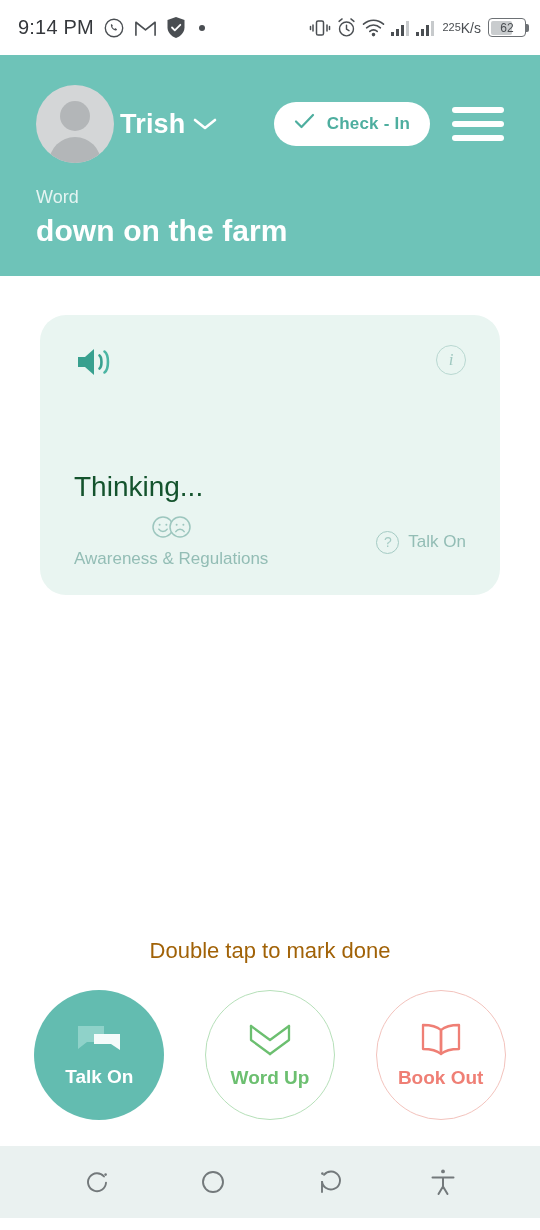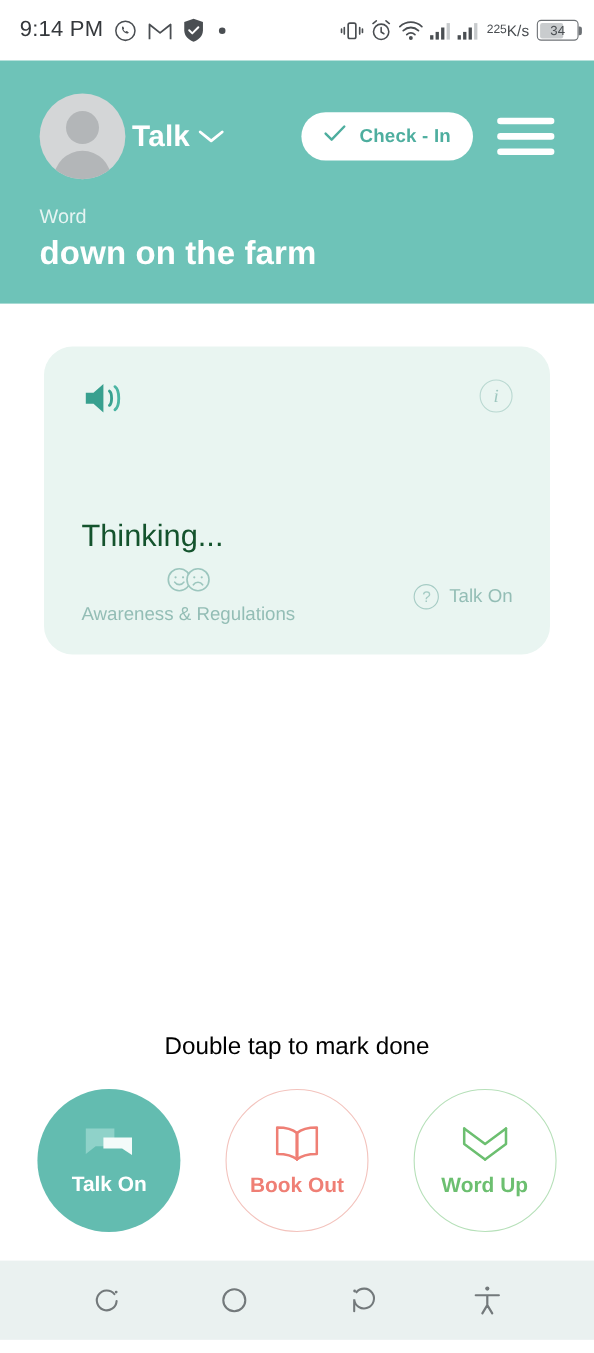--- a/index.html
+++ b/index.html
@@ -81,21 +81,21 @@
   .faces { display:flex; align-items:center; }
   .faces svg:last-child { margin-left:-7px; }
   .foot-text { font-size:17px; color:#93bdb5; }
   .foot-right { display:flex; align-items:center; gap:9px; cursor:pointer; }
   .q-circle { width:23px; height:23px; border-radius:50%; border:1.5px solid #a5cbc4;
               display:flex; align-items:center; justify-content:center;
               font-size:14px; color:#a5cbc4; }
 
   
   .hint { position:absolute; top:938px; width:100%; text-align:center;
-          font-size:22px; color:#000000; }
+          font-size:22px; color:#a16207; }
   .actions { position:absolute; top:990px; left:0; width:100%;
              display:flex; justify-content:space-around; align-items:center;
              padding:0 14px; }
   .action { width:130px; height:130px; border-radius:50%;
             display:flex; flex-direction:column; align-items:center; justify-content:center;
             gap:4px; cursor:pointer; }
   .action .lbl { font-size:19px; font-weight:bold; }
   .act-talk { background:#63bcb0; }
   .act-talk .lbl { color:#ffffff; }
   .act-word { background:#ffffff; border:1.6px solid #b6e0b9; }
@@ -173,33 +173,33 @@
           <rect x="11" y="6" width="3" height="11" fill="#4a4e52"></rect>
           <rect x="16" y="2" width="3" height="15" fill="#c7cacc"></rect>
         </svg>
       </span>
       <span class="netspeed">
         <span>225</span>
         <span>K/s</span>
       </span>
       <span class="batt">
         <span class="batt-fill"></span>
-        <span class="batt-num">34</span>
+        <span class="batt-num">62</span>
       </span>
     </div>
   </div>
 
   <div class="header">
     <div class="header-top">
       <div class="user-block">
         <span class="avatar">
           <span class="head"></span>
           <span class="body"></span>
         </span>
-        <span class="username">Talk</span>
+        <span class="username">Trish</span>
         <span class="chev">
           <svg width="26" height="16" viewBox="0 0 26 16" fill="none" stroke="#ffffff" stroke-width="2.6" stroke-linecap="round" stroke-linejoin="round">
             <path d="M3 4l10 8 10-8"></path>
           </svg>
         </span>
       </div>
       <div class="header-actions">
         <button class="checkin">
           <span>
             <svg width="21" height="17" viewBox="0 0 21 17" fill="none" stroke="#4eae9f" stroke-width="2.2" stroke-linecap="round" stroke-linejoin="round">
@@ -263,39 +263,39 @@
   <div class="actions">
     <div class="action act-talk">
       <span>
         <svg width="52" height="36" viewBox="0 0 52 36" fill="none">
           <path d="M5 4h26v16H14l-9 7z" fill="#8fd2c9"></path>
           <path d="M21 12h26v16l-9-6H21z" fill="#f4fbfa"></path>
         </svg>
       </span>
       <span class="lbl">Talk On</span>
     </div>
+    <div class="action act-word">
+      <span>
+        <svg width="48" height="38" viewBox="0 0 48 38" fill="none" stroke="#6cbf70" stroke-width="2.3" stroke-linejoin="round" stroke-linecap="round">
+          <path d="M5 5v14l19 14"></path>
+          <path d="M43 5v14L24 33"></path>
+          <path d="M5 5l19 14L43 5"></path>
+        </svg>
+      </span>
+      <span class="lbl">Word Up</span>
+    </div>
     <div class="action act-book">
       <span>
         <svg width="44" height="38" viewBox="0 0 44 38" fill="none" stroke="#ef7f75" stroke-width="2.3" stroke-linejoin="round" stroke-linecap="round">
           <path d="M22 9C18 5.5 13 4 4 4v24c9 0 14 1.5 18 5z"></path>
           <path d="M22 9c4-3.5 9-5 18-5v24c-9 0-14 1.5-18 5z"></path>
           <path d="M22 9v24"></path>
         </svg>
       </span>
       <span class="lbl">Book Out</span>
-    </div>
-    <div class="action act-word">
-      <span>
-        <svg width="48" height="38" viewBox="0 0 48 38" fill="none" stroke="#6cbf70" stroke-width="2.3" stroke-linejoin="round" stroke-linecap="round">
-          <path d="M5 5v14l19 14"></path>
-          <path d="M43 5v14L24 33"></path>
-          <path d="M5 5l19 14L43 5"></path>
-        </svg>
-      </span>
-      <span class="lbl">Word Up</span>
     </div>
   </div>
 
   <div class="navbar">
     <span class="nav-btn">
       <svg width="30" height="30" viewBox="0 0 30 30" fill="none" stroke="#73797b" stroke-width="1.9" stroke-linecap="round">
         <path d="M21 9.5a9 9 0 1 0 2 6.3"></path>
         <circle cx="22.6" cy="7.6" r="1.3" fill="#73797b" stroke="none"></circle>
       </svg>
     </span>

